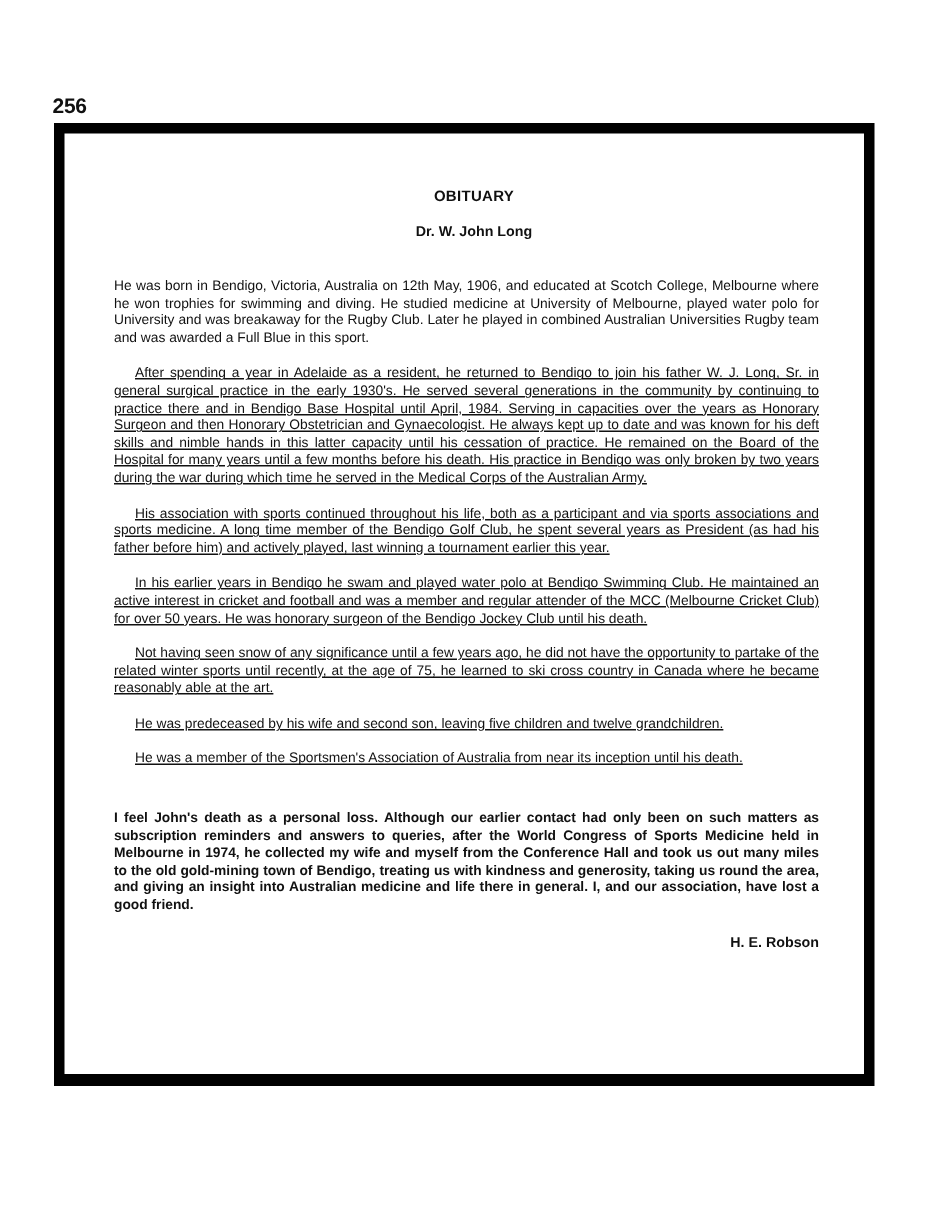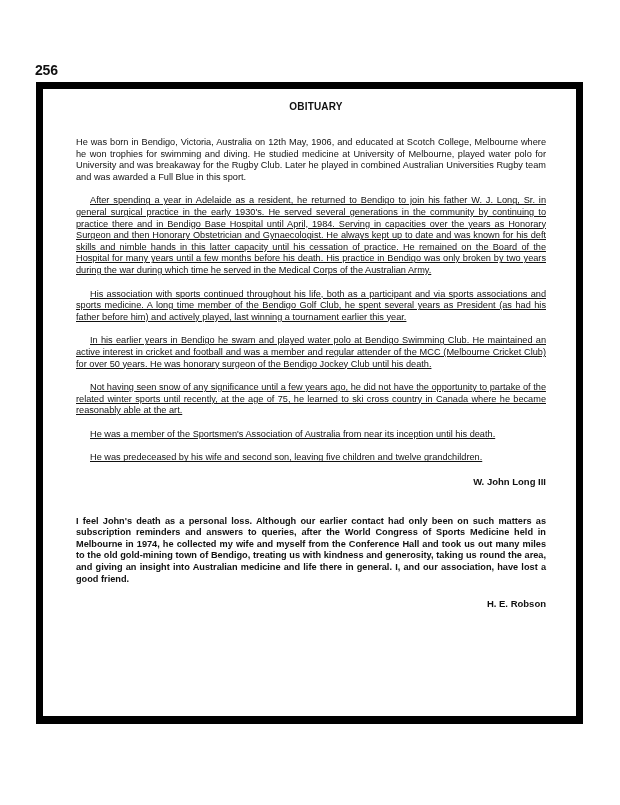--- a/index.html
+++ b/index.html
@@ -20,21 +20,21 @@
       border-bottom: 8px solid #000;
       box-sizing: border-box;
       background: #fff;
     }
     .content {
       position: absolute; left: 33px; top: 0; width: 470px;
       font-size: 9.2px; line-height: 11.6px;
     }
     .title {
       text-align: center; font-weight: bold; font-size: 10px;
-      margin-top: 12px; height: 14px; letter-spacing: 0.2px;
+      margin-top: 37px; height: 14px; letter-spacing: 0.2px;
       padding-left: 10px;
     }
     .subtitle {
       text-align: center; font-weight: bold; font-size: 9.5px;
       margin-top: 9px; height: 14px; padding-left: 10px;
     }
     p {
       margin: 0; text-align: justify;
     }
     .p-first { margin-top: 22px; }
@@ -47,28 +47,28 @@
     .sig2 { margin-top: 13px; }
   </style>
 </head>
 <body>
 
 <div class="page-number">256</div>
 
 <div class="frame">
   <div class="content">
     <div class="title">OBITUARY</div>
+    <div class="subtitle">Dr. W. John Long</div>
 
     <p class="p-first">He was born in Bendigo, Victoria, Australia on 12th May, 1906, and educated at Scotch College, Melbourne where he won trophies for swimming and diving. He studied medicine at University of Melbourne, played water polo for University and was breakaway for the Rugby Club. Later he played in combined Australian Universities Rugby team and was awarded a Full Blue in this sport.</p>
     <p class="p">After spending a year in Adelaide as a resident, he returned to Bendigo to join his father W. J. Long, Sr. in general surgical practice in the early 1930's. He served several generations in the community by continuing to practice there and in Bendigo Base Hospital until April, 1984. Serving in capacities over the years as Honorary Surgeon and then Honorary Obstetrician and Gynaecologist. He always kept up to date and was known for his deft skills and nimble hands in this latter capacity until his cessation of practice. He remained on the Board of the Hospital for many years until a few months before his death. His practice in Bendigo was only broken by two years during the war during which time he served in the Medical Corps of the Australian Army.</p>
     <p class="p">His association with sports continued throughout his life, both as a participant and via sports associations and sports medicine. A long time member of the Bendigo Golf Club, he spent several years as President (as had his father before him) and actively played, last winning a tournament earlier this year.</p>
     <p class="p">In his earlier years in Bendigo he swam and played water polo at Bendigo Swimming Club. He maintained an active interest in cricket and football and was a member and regular attender of the MCC (Melbourne Cricket Club) for over 50 years. He was honorary surgeon of the Bendigo Jockey Club until his death.</p>
     <p class="p">Not having seen snow of any significance until a few years ago, he did not have the opportunity to partake of the related winter sports until recently, at the age of 75, he learned to ski cross country in Canada where he became reasonably able at the art.</p>
+    <p class="p">He was predeceased by his wife and second son, leaving five children and twelve grandchildren.</p>
     <p class="p">He was a member of the Sportsmen's Association of Australia from near its inception until his death.</p>
-    <p class="p">He was predeceased by his wife and second son, leaving five children and twelve grandchildren.</p>
 
-    <div class="signature">W. John Long III</div>
 
     <p class="p-tribute">I feel John's death as a personal loss. Although our earlier contact had only been on such matters as subscription reminders and answers to queries, after the World Congress of Sports Medicine held in Melbourne in 1974, he collected my wife and myself from the Conference Hall and took us out many miles to the old gold-mining town of Bendigo, treating us with kindness and generosity, taking us round the area, and giving an insight into Australian medicine and life there in general. I, and our association, have lost a good friend.</p>
 
     <div class="signature sig2">H. E. Robson</div>
   </div>
 </div>
 
 </body></html>

